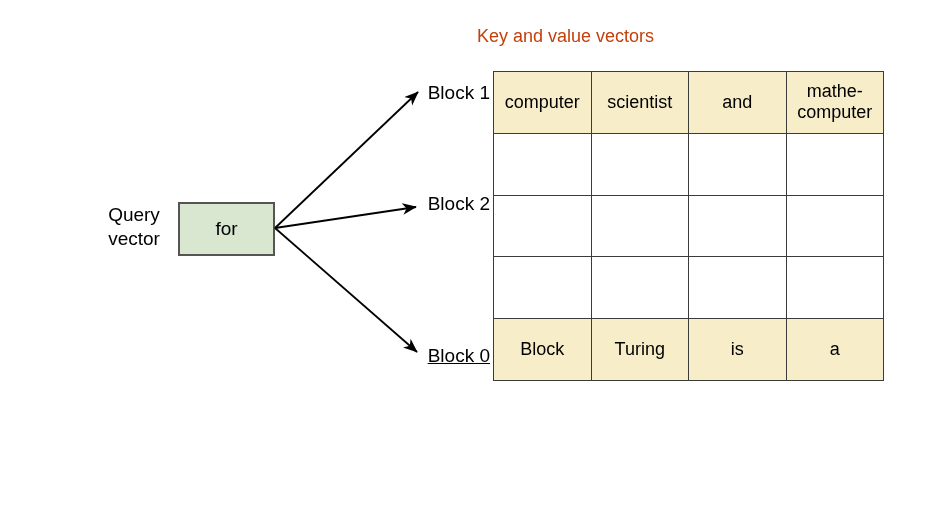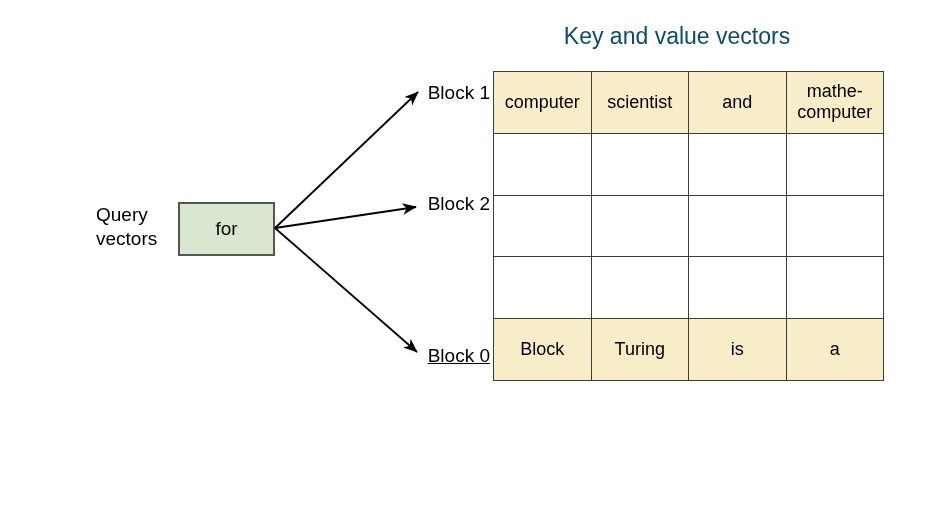--- a/index.html
+++ b/index.html
@@ -18,39 +18,39 @@
     background: #ffffff;
     overflow: hidden;
   }
 
   
   #diagram-title {
     position: absolute;
     left: 477px;
     top: 23px;
     width: 400px;
-    text-align: center;
-    font-size: 23px;
+    text-align: left;
+    font-size: 18px;
     line-height: 26px;
-    color: #0c4a6e;
+    color: #c2410c;
     white-space: nowrap;
   }
 
   
   #query-vector-label {
     position: absolute;
     left: 96px;
     top: 203px;
     width: 76px;
     text-align: left;
     font-size: 19px;
     line-height: 24px;
     color: #000000;
   }
-  #query-vector-label .ln { display: block; }
+  #query-vector-label .ln { display: block; text-align: center; }
 
   
   #query-vector-box {
     position: absolute;
     left: 178px;
     top: 202px;
     width: 97px;
     height: 54px;
     box-sizing: border-box;
     background: #d9e7d0;
@@ -116,21 +116,21 @@
 </style>
 </head>
 <body>
 
 <div id="canvas">
 
   <div id="diagram-title">Key and value vectors</div>
 
   <div id="query-vector-label">
     <span class="ln">Query</span>
-    <span class="ln">vectors</span>
+    <span class="ln">vector</span>
   </div>
 
   <div id="query-vector-box">
     <span>for</span>
   </div>
 
   <svg id="arrows-layer" viewBox="0 0 952 531" width="952" height="531">
     <defs>
       <marker id="arrowhead" markerWidth="9" markerHeight="9" refX="7.5" refY="3.2" orient="auto" markerUnits="strokeWidth">
         <path d="M0,0 L8,3.2 L0,6.4 L2.2,3.2 z" fill="#000000"></path>

